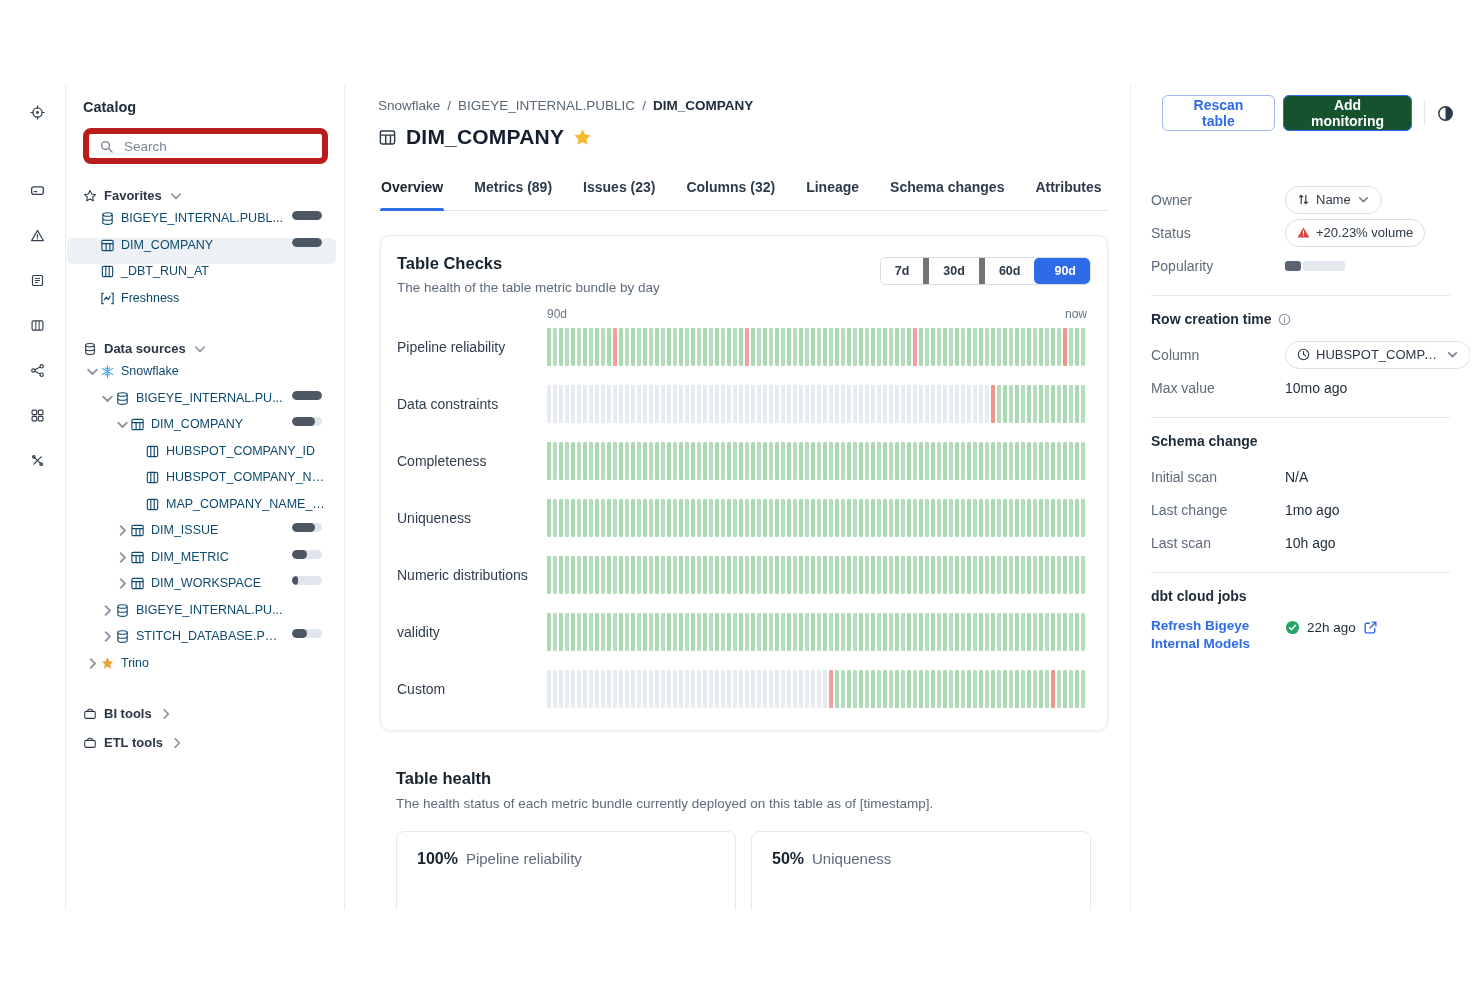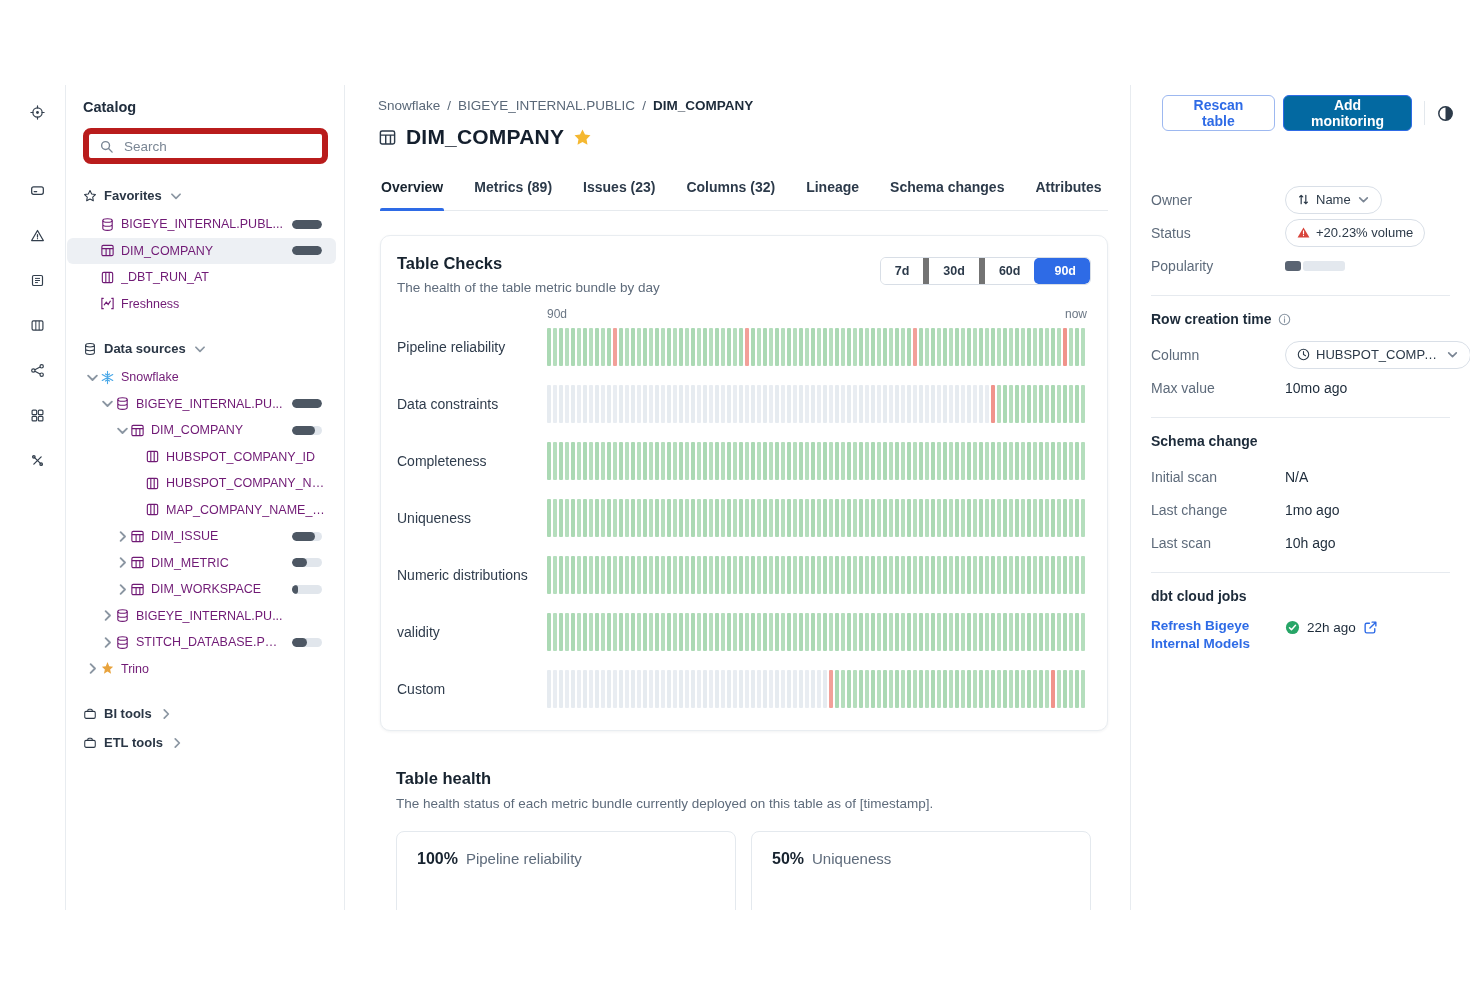--- a/index.html
+++ b/index.html
@@ -16,21 +16,21 @@
   .rail-logo svg { width:23px; height:23px; }
 
   
   .sidebar { position:absolute; left:57px; top:0; bottom:0; width:278px; border-right:1px solid #e8ecf0; padding-top:14px; overflow:hidden; }
   .sidebar-title { font-size:14.5px; font-weight:700; color:#212e3e; margin:0 16px; }
   .searchbox { display:flex; align-items:center; gap:8px; margin:13px 16px 0 16px; height:36px; border:6px solid #b91c1c; border-radius:8px; padding:0 10px; color:#7a8694; }
   .searchbox input { border:none; outline:none; font-size:13.5px; width:100%; font-family:"Liberation Sans",sans-serif; color:#2c3a49; background:transparent; }
   .searchbox input::placeholder { color:#7a8694; }
   .section-h { display:flex; align-items:center; gap:7px; margin:24px 16px 8px 16px; font-size:13px; font-weight:700; color:#2a3645; }
   .section-h .chev-ic { color:#8b96a2; }
-  .titem { display:flex; align-items:center; height:26.5px; margin:0 8px 0 0; font-size:12.5px; color:#701a75; cursor:pointer; padding-right:6px; }
+  .titem { display:flex; align-items:flex-start; height:26.5px; margin:0 8px 0 0; font-size:12.5px; color:#0c4a6e; cursor:pointer; padding-right:6px; }
   .titem.selected { background:#edf0f4; border-radius:6px; }
   .titem .chev { width:15px; display:inline-flex; color:#8b96a2; flex:0 0 15px; }
   .titem .icn { margin-right:6px; }
   .tlabel { white-space:nowrap; overflow:hidden; text-overflow:ellipsis; flex:1 1 auto; }
   .meter { flex:0 0 30px; height:9px; background:#e1e6ec; border-radius:5px; margin-left:8px; margin-right:8px; overflow:hidden; display:inline-block; }
   .meter i { display:block; height:100%; background:#4d5763; border-radius:5px; }
   .icn { display:inline-flex; align-items:center; justify-content:center; }
   .icn svg { width:15px; height:15px; }
   .section-h .icn svg { width:14px; height:14px; }
 
@@ -74,21 +74,21 @@
   .hcards { display:flex; gap:15px; margin-top:20px; }
   .hcard { width:340px; height:90px; border:1px solid #e4e9ee; border-radius:8px; padding:18px 20px; display:flex; align-items:baseline; gap:8px; background:#fff; }
   .hval { font-size:16px; font-weight:700; color:#17232f; }
   .hlabel { font-size:15px; color:#5e6b7b; }
 
   
   .right { position:absolute; right:0; top:0; bottom:0; width:340px; border-left:1px solid #e8ecf0; padding:0 16px 0 20px; overflow:hidden; }
   .actions { display:flex; align-items:center; gap:8px; margin:10px 0 0 11px; }
   .btn { height:36px; border-radius:6px; font-family:"Liberation Sans",sans-serif; font-size:14px; font-weight:600; cursor:pointer; padding:0 16px; }
   .btn-outline { background:#fff; border:1px solid #9db8f0; color:#2e6be6; }
-  .btn-primary { background:#0369a1; border:1px solid #2e6be6; color:#fff; }
+  .btn-primary { background:#14532d; border:1px solid #2e6be6; color:#fff; }
   .vsep { width:1px; height:24px; background:#e3e8ed; margin:0 4px; }
   .contrast-btn { color:#2c3a49; cursor:pointer; display:inline-flex; }
   .contrast-btn svg { width:17px; height:17px; }
 
   .details { margin-top:54px; }
   .drow { display:flex; align-items:center; min-height:29px; margin-bottom:4px; }
   .dlabel { flex:0 0 134px; font-size:14px; color:#5e6b7b; display:flex; align-items:center; gap:6px; }
   .dval { font-size:14px; color:#1d2b3a; }
   .pill { display:inline-flex; align-items:center; gap:6px; height:28px; border:1px solid #d9dfe7; border-radius:15px; padding:0 11px; font-size:13px; color:#2c3a49; cursor:pointer; background:#fff; max-width:186px; }
   .pill .ptext { white-space:nowrap; overflow:hidden; text-overflow:ellipsis; }

